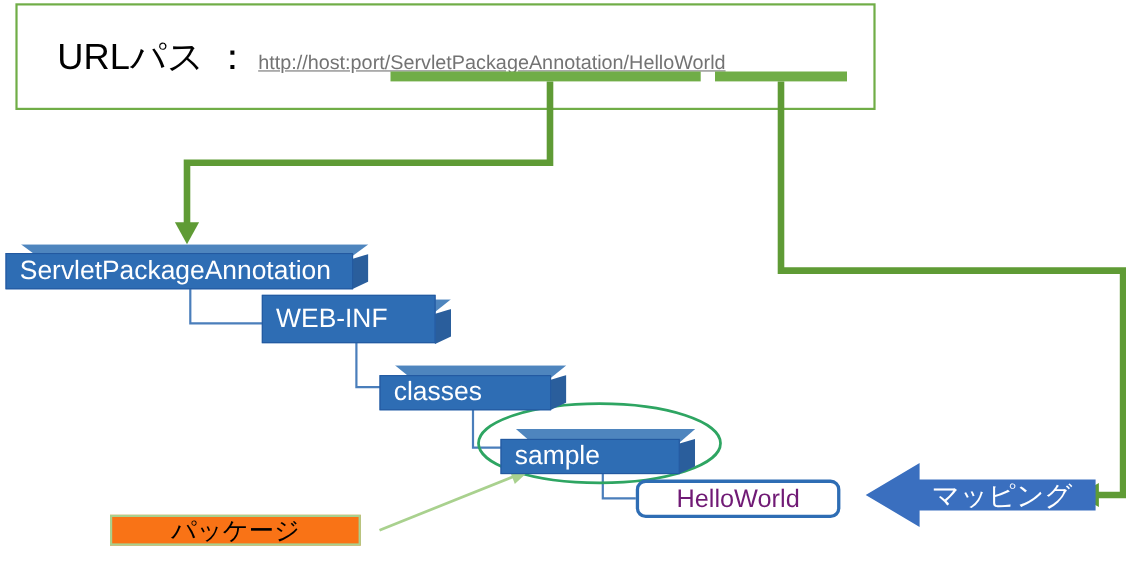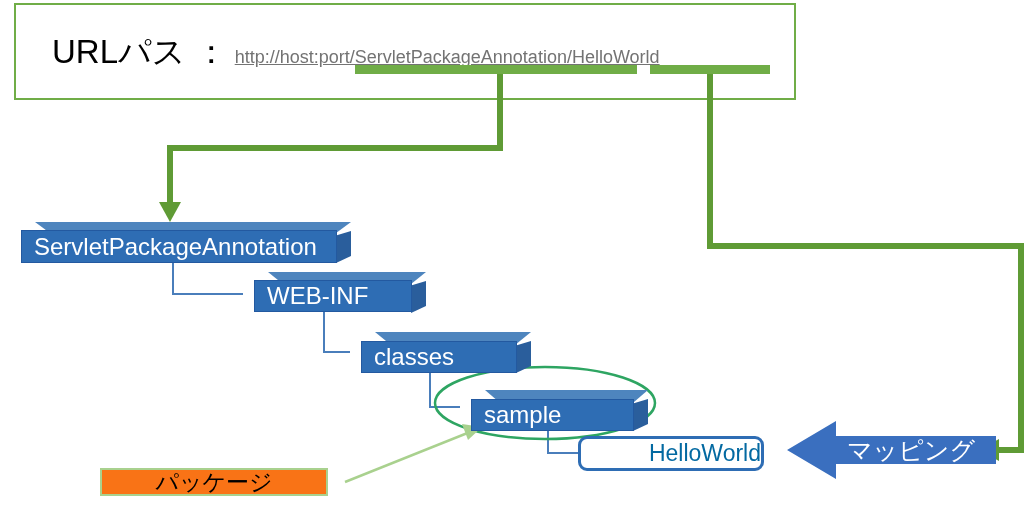--- a/index.html
+++ b/index.html
@@ -50,21 +50,21 @@
     color: #000000;
     font-size: 33px;
   }
   #url-link {
     color: #737373;
     text-decoration: underline;
     font-size: 18px;
   }
 
   
-  .box3d { position: absolute; margin-left: 16px; }
+  .box3d { position: absolute; }
   .box3d .front {
     position: absolute;
     left: 0;
     bottom: 0;
     background: #2E6DB4;
     border: 1px solid #2359A0;
     box-sizing: border-box;
     display: flex;
     align-items: center;
     color: #ffffff;
@@ -90,22 +90,22 @@
     left: 578px;
     top: 436px;
     width: 186px;
     height: 35px;
     background: #ffffff;
     border: 3px solid #2E6DB4;
     border-radius: 9px;
     box-sizing: border-box;
     display: flex;
     align-items: center;
-    justify-content: flex-end;
-    color: #0369a1;
+    justify-content: center;
+    color: #701a75;
     font-size: 23px;
   }
 
   
   #package-box {
     left: 100px;
     top: 468px;
     width: 228px;
     height: 28px;
     background: #f97316;
@@ -175,21 +175,21 @@
     <div class="front" style="width:316px; height:33px;">
       <span>ServletPackageAnnotation</span>
     </div>
   </div>
 
   <div class="box3d abs" style="left:238px; top:272px; width:175px; height:40px;">
     <div class="top" style="width:158px; height:14px; left:14px; top:0;
                 clip-path: polygon(0 0, 100% 0, 89% 100%, 11% 100%);"></div>
     <div class="side" style="left:157px; top:9px; width:15px; height:32px;
                 clip-path: polygon(100% 0, 100% 78%, 0 100%, 0 14%);"></div>
-    <div class="front" style="width:158px; height:32px;">
+    <div class="front" style="width:158px; height:44px;">
       <span>WEB-INF</span>
     </div>
   </div>
 
   <div class="box3d abs" style="left:345px; top:332px; width:172px; height:41px;">
     <div class="top" style="width:156px; height:14px; left:14px; top:0;
                 clip-path: polygon(0 0, 100% 0, 89% 100%, 11% 100%);"></div>
     <div class="side" style="left:155px; top:9px; width:15px; height:32px;
                 clip-path: polygon(100% 0, 100% 78%, 0 100%, 0 14%);"></div>
     <div class="front" style="width:156px; height:32px;">

